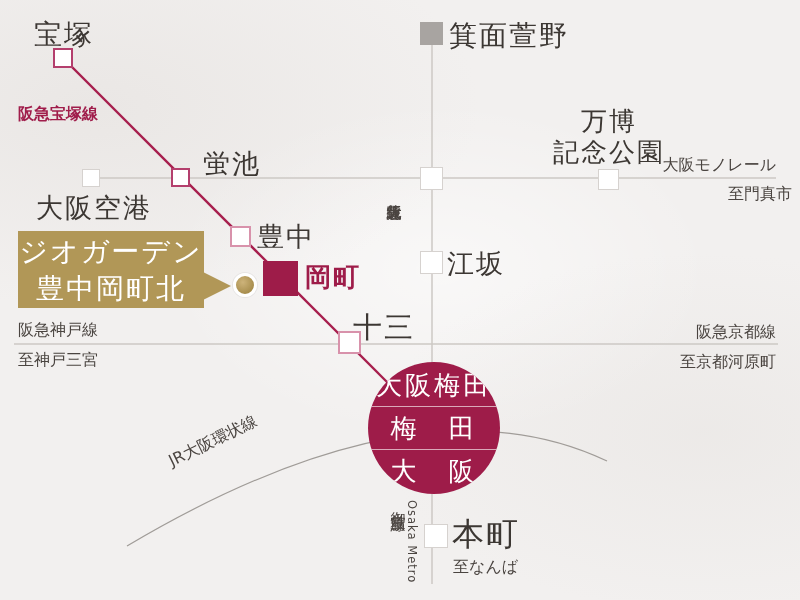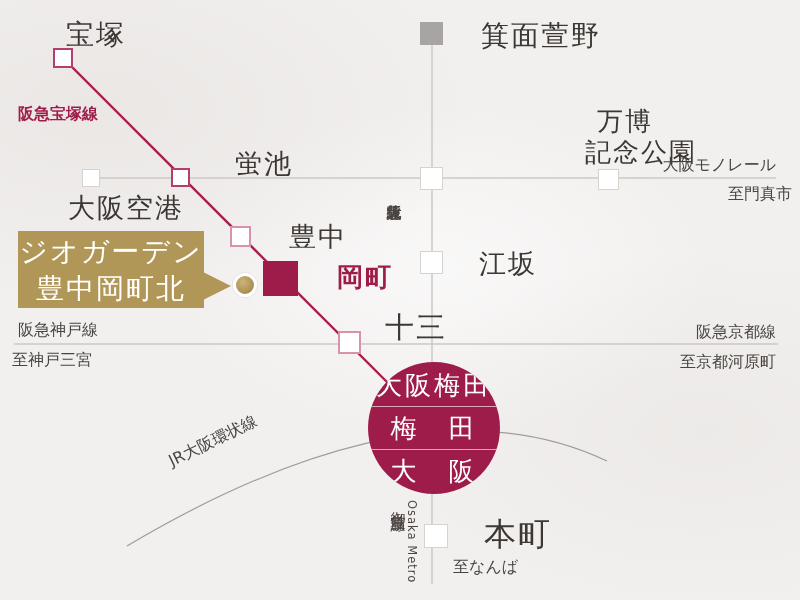--- a/index.html
+++ b/index.html
@@ -6,21 +6,21 @@
   #stage{
     position:relative;width:800px;height:600px;overflow:hidden;
     background:
       radial-gradient(620px 320px at 12% 18%, rgba(221,216,212,.38), transparent 62%),
       radial-gradient(540px 300px at 88% 72%, rgba(223,219,215,.30), transparent 60%),
       radial-gradient(420px 260px at 55% 45%, rgba(255,255,255,.55), transparent 65%),
       #f2f0ef;
     font-family:"Liberation Sans", sans-serif;
   }
   .abs{position:absolute;}
-  .serif{font-family:"DejaVu Serif","Liberation Serif",serif;color:#3c3733;letter-spacing:2px;white-space:nowrap;margin-left:32px;}
+  .serif{font-family:"DejaVu Serif","Liberation Serif",serif;color:#3c3733;letter-spacing:2px;white-space:nowrap;}
   .sans{font-family:"DejaVu Sans","Liberation Sans",sans-serif;color:#4a4440;font-size:16px;white-space:nowrap;}
   .st-name{font-size:27px;}
   .sq{position:absolute;box-sizing:border-box;background:#ffffff;}
   .sq.takaraline{border:2px solid #b43f6d;}
   .sq.takaraline-light{border:2px solid #d892ab;}
   .sq.grayline{border:2px solid #d6d2cf;}
   .vtext{writing-mode:vertical-rl;text-orientation:mixed;white-space:nowrap;}
   .circle-hub{
     position:absolute;left:368px;top:362px;width:132px;height:132px;border-radius:50%;
     background:#9e1c49;overflow:hidden;display:flex;flex-direction:column;justify-content:center;
@@ -93,21 +93,21 @@
     <div class="serif" style="font-size:26px;line-height:31px;">万博</div>
     <div class="serif" style="font-size:26px;line-height:31px;">記念公園</div>
   </div>
   <div class="abs serif st-name" style="left:447px;top:246px;">江坂</div>
   <div class="abs serif" style="left:452px;top:513px;font-size:32px;">本町</div>
 
   <div class="abs sans" style="left:18px;top:104px;font-weight:bold;color:#a01d4b;">阪急宝塚線</div>
   <div class="abs sans" style="left:776px;top:155px;transform:translateX(-100%);">大阪モノレール</div>
   <div class="abs sans" style="left:776px;top:184px;transform:translateX(-100%);margin-left:16px;">至門真市</div>
   <div class="abs sans" style="left:18px;top:320px;">阪急神戸線</div>
-  <div class="abs sans" style="left:12px;top:350px;">至神戸三宮</div>
+  <div class="abs sans" style="left:18px;top:350px;">至神戸三宮</div>
   <div class="abs sans" style="left:776px;top:322px;transform:translateX(-100%);">阪急京都線</div>
   <div class="abs sans" style="left:776px;top:352px;transform:translateX(-100%);">至京都河原町</div>
   <div class="abs" style="left:384px;top:193px;">
     <div class="vtext" style="height:96px;">
       <span class="sans vtext" style="font-size:15px;display:inline-block;">北大阪</span><span class="sans vtext" style="font-size:15px;display:inline-block;">急行線</span>
     </div>
   </div>
   <div class="abs sans" style="left:170px;top:452px;transform:rotate(-26deg);transform-origin:left center;">JR大阪環状線</div>
   <div class="abs sans vtext" style="left:388px;top:500px;font-size:15px;letter-spacing:2px;">御堂筋線</div>
   <div class="abs sans vtext" style="left:405px;top:500px;font-size:11.5px;letter-spacing:1px;">Osaka Metro</div>

